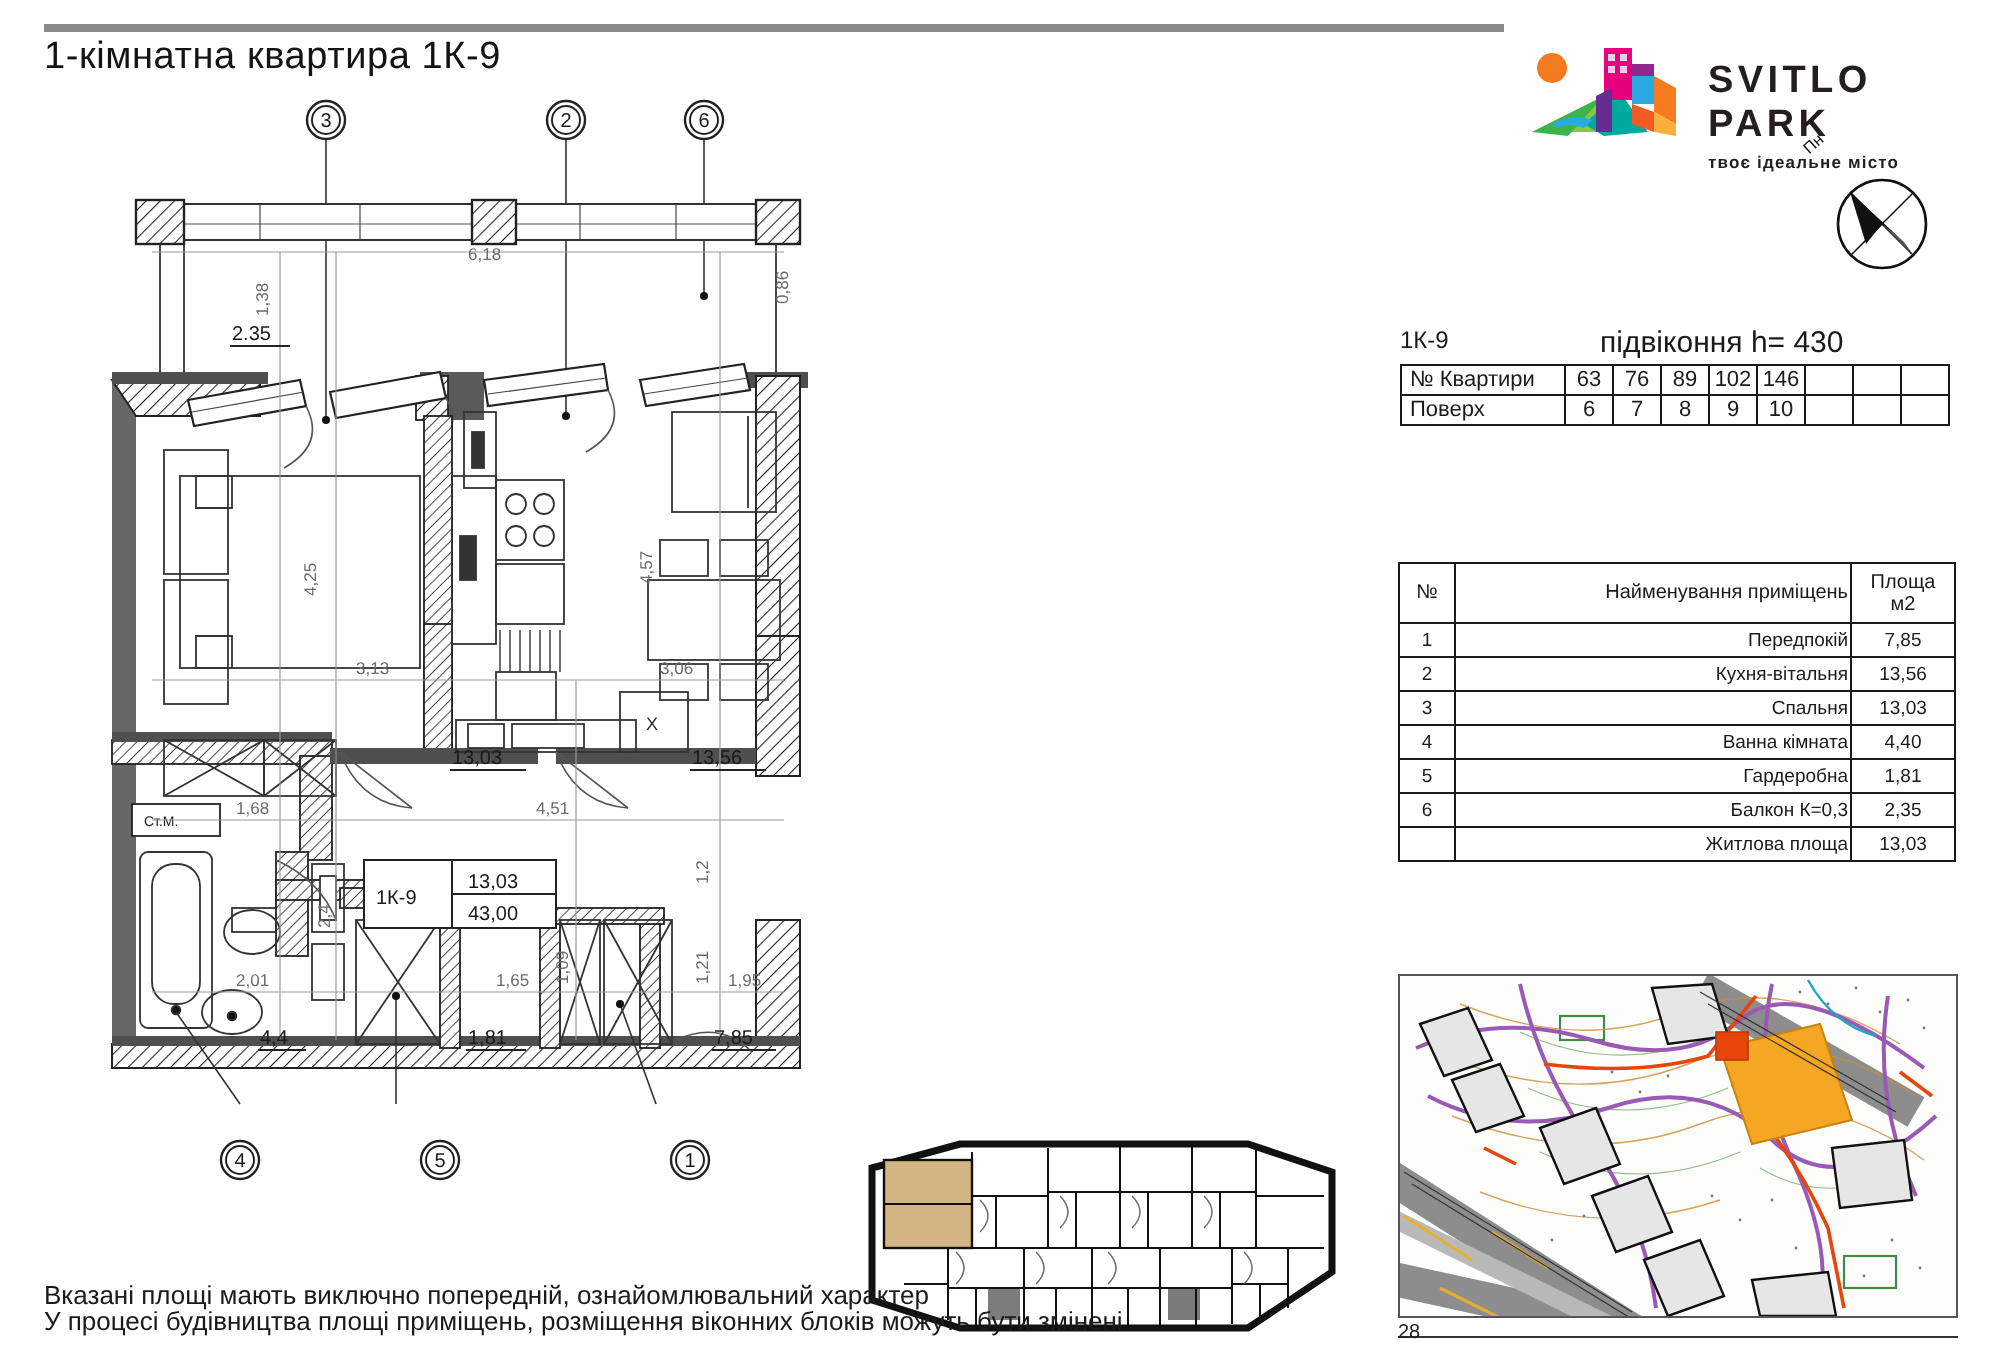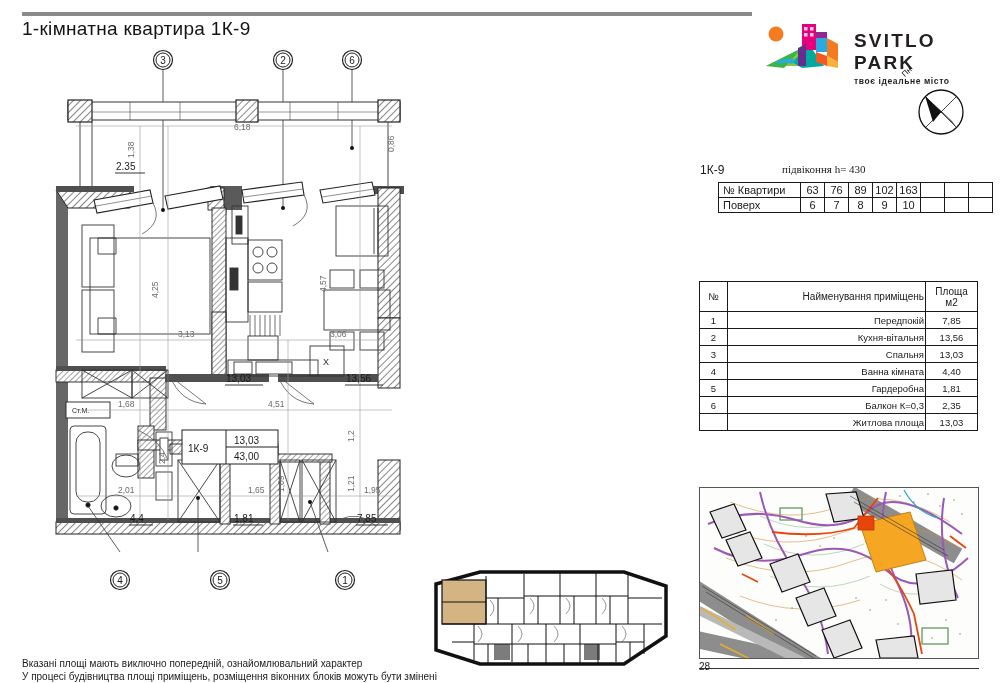--- a/index.html
+++ b/index.html
@@ -33,25 +33,25 @@
   
   #compass-block { position:absolute; left:908px; top:78px; width:62px; height:62px; }
   #compass-label {
     position:absolute; left:-8px; top:-6px;
     font-size:8px; color:#111;
     transform:rotate(-42deg); transform-origin:left top;
   }
 
   
   #apt-id { position:absolute; left:700px; top:163px; font-size:12px; color:#1a1a1a; }
-  #sill-note { position:absolute; left:782px; top:163px; font-size:11px; color:#1a1a1a;font-family:Liberation Serif, serif; }
+  #sill-note { position:absolute; left:800px; top:163px; font-size:15px; color:#1a1a1a; }
 
   
   #units-table {
-    position:absolute; left:718px; top:182px;
+    position:absolute; left:700px; top:182px;
     border-collapse:collapse; font-size:11px;
   }
   #units-table td { border:1px solid #1a1a1a; height:15px; text-align:center; color:#1a1a1a; }
   #units-table td.rowhead { text-align:left; padding-left:4px; width:82px; }
   #units-table td.val { width:24px; }
   #units-table td.blank { width:24px; }
 
   
   #rooms-table {
     position:absolute; left:699px; top:281px;
@@ -74,21 +74,21 @@
     font-size:10px; color:#222;
   }
   #page-number-rule {
     position:absolute; left:699px; top:668px; width:280px; height:1px; background:#333;
   }
 
   
   #key-plan { position:absolute; left:428px; top:566px; width:245px; height:104px; }
 
   
-  #footer-note { position:absolute; left:22px; top:641px; font-size:10px; line-height:13px; color:#1a1a1a;margin-top:16px; }
+  #footer-note { position:absolute; left:22px; top:641px; font-size:13px; line-height:13px; color:#1a1a1a; }
 
   
   #floor-plan { position:absolute; left:20px; top:40px; width:420px; height:520px; }
 
   .dim { font-size:8.5px; fill:#6b6b6b; font-family:"Liberation Sans", sans-serif; }
   .dim-dark { font-size:9px; fill:#2a2a2a; font-family:"Liberation Sans", sans-serif; }
   .area-lbl { font-size:10px; fill:#1a1a1a; font-family:"Liberation Sans", sans-serif; }
   .marker-txt { font-size:10px; fill:#1a1a1a; font-family:"Liberation Sans", sans-serif; text-anchor:middle; }
   .tiny { font-size:7px; fill:#1a1a1a; font-family:"Liberation Sans", sans-serif; }
 </style>
@@ -139,21 +139,21 @@
 <div id="sill-note">підвіконня h= 430</div>
 
 <table id="units-table">
     <tbody id="units-body">
       <tr>
         <td class="rowhead">№ Квартири</td>
         <td class="val">63</td>
         <td class="val">76</td>
         <td class="val">89</td>
         <td class="val">102</td>
-        <td class="val">163</td>
+        <td class="val">146</td>
         <td class="blank"></td>
         <td class="blank"></td>
         <td class="blank"></td>
       </tr>
       <tr>
         <td class="rowhead">Поверх</td>
         <td class="val">6</td>
         <td class="val">7</td>
         <td class="val">8</td>
         <td class="val">9</td>

